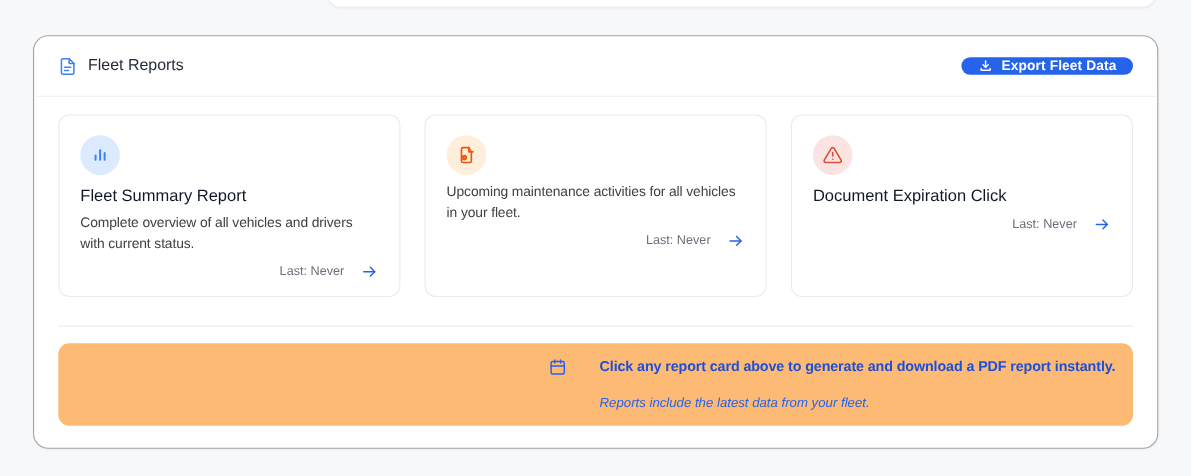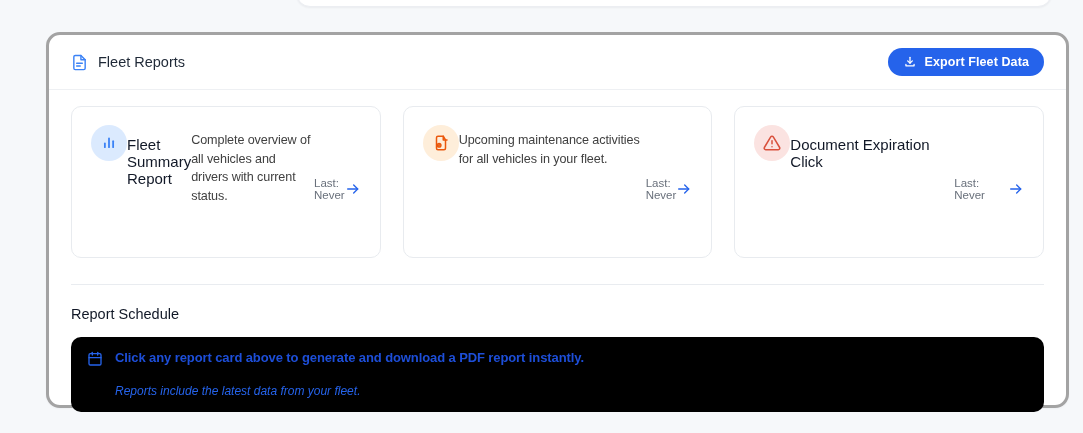--- a/index.html
+++ b/index.html
@@ -8,60 +8,60 @@
     position:relative; width:1083px; height:433px;
     background:#f6f8fa; overflow:hidden;
     -webkit-font-smoothing:antialiased;
   }
   .top-edge{
     position:absolute; left:296px; top:-12px; width:756px; height:19px;
     background:#ffffff; border:1px solid #eceef2; border-radius:0 0 14px 14px;
     box-shadow:0 1px 2px rgba(16,24,40,.05);
   }
   .panel{
-    position:absolute; left:46px; top:32px; width:1023px; height:376px;
-    background:#ffffff; border:3px solid #a3a3a3; border-radius:14px;
+    position:absolute; left:30px; top:32px; width:1023px; height:376px;
+    background:#ffffff; border:1px solid #a3a3a3; border-radius:14px;
     box-shadow:0 1px 2px rgba(16,24,40,.04);
   }
   .panel-header{
     height:55px; display:flex; align-items:center; justify-content:space-between;
     padding:0 22px; border-bottom:1px solid #eef0f3;
   }
   .header-left{ display:flex; align-items:center; gap:10px; }
   .header-title{ font-size:14.5px; color:#1f2937; font-weight:500; }
   .export-btn{
     display:flex; align-items:center; gap:7px;
     background:#2563eb; color:#ffffff; font-family:inherit;
     font-size:12.5px; font-weight:700; letter-spacing:.1px;
-    border:none; border-radius:15px; height:28px; padding:0 15px; cursor:pointer;
+    border:none; border-radius:15px; height:16px; padding:0 15px; cursor:pointer;
   }
   .panel-body{ padding:16px 22px 20px; }
   .cards{ display:grid; grid-template-columns:repeat(3,1fr); gap:22px; }
   .card{
     background:#fff; border:1px solid #e8ebef; border-radius:10px;
     padding:18px 19px 14px; min-height:152px; cursor:pointer;
-    display:flex; align-items:stretch;
+    display:flex; flex-direction:column; align-items:stretch;
   }
   .icon-circle{
     width:36px; height:36px; border-radius:50%;
     display:flex; align-items:center; justify-content:center; flex:0 0 auto;
   }
   .icon-circle.blue{ background:#dbeafe; }
   .icon-circle.orange{ background:#feeeda; }
   .icon-circle.red{ background:#fbe3e1; }
   .card-title{ margin-top:11px; font-size:15px; color:#111827; font-weight:500; }
   .card-desc{ margin-top:6px; font-size:12.6px; color:#404040; line-height:1.48; letter-spacing:-.1px; }
-  .card-footer{ margin-top:9px; display:flex; justify-content:space-between; align-items:center; }
+  .card-footer{ margin-top:9px; display:flex; justify-content:flex-end; align-items:center;gap:15px; }
   .last-label{ font-size:11.5px; color:#69707b; }
   .arrow-btn{ display:flex; align-items:center; }
   .body-divider{ height:1px; background:#e9ecf0; margin-top:26px; }
   .schedule-title{ margin-top:21px; font-size:14.5px; font-weight:500; color:#111827; }
   .banner{
-    margin-top:15px; background:#000000; border-radius:10px;
-    padding:13px 16px 14px; display:flex; gap:12px; align-items:flex-start;
+    margin-top:15px; background:#fdba74; border-radius:10px;
+    padding:13px 16px 14px; display:flex; gap:30px; align-items:flex-start;justify-content:flex-end;
   }
   .banner-icon{ margin-top:1px; flex:0 0 auto; display:flex; }
   .banner-headline{ font-size:13px; font-weight:700; color:#1d4ed8; letter-spacing:-.1px; }
   .banner-sub{ margin-top:19px; font-size:12px; color:#2563eb;font-style:italic; }
   svg{ display:block; }
 </style>
 </head>
 <body>
 
 <div class="stage">
@@ -163,21 +163,20 @@
                 <polyline points="13 6 19 12 13 18"></polyline>
               </svg>
             </span>
           </div>
         </div>
 
       </div>
 
       <div class="body-divider"></div>
 
-      <div class="schedule-title">Report Schedule</div>
 
       <div class="banner">
         <span class="banner-icon">
           <svg width="16" height="16" viewBox="0 0 24 24" fill="none" stroke="#2563eb" stroke-width="2" stroke-linecap="round" stroke-linejoin="round">
             <rect x="3" y="4" width="18" height="17" rx="2"></rect>
             <line x1="16" y1="2" x2="16" y2="6"></line>
             <line x1="8" y1="2" x2="8" y2="6"></line>
             <line x1="3" y1="10" x2="21" y2="10"></line>
           </svg>
         </span>

